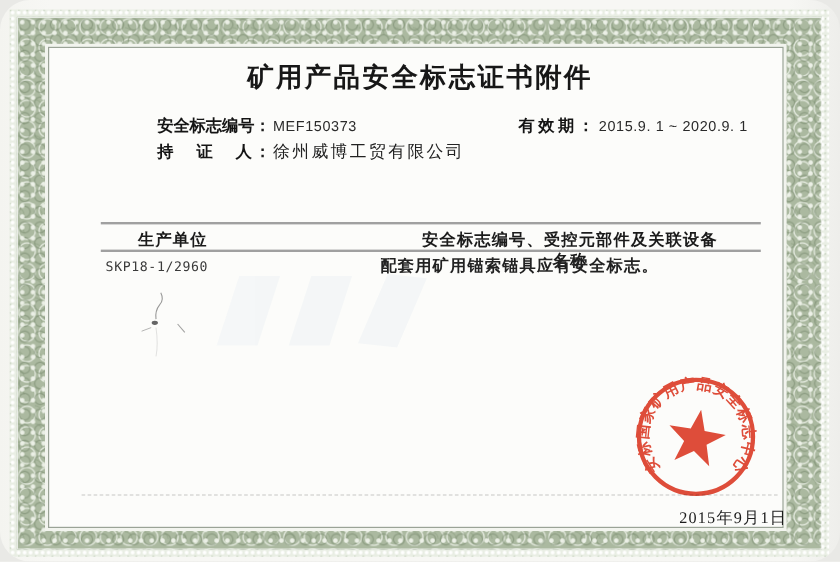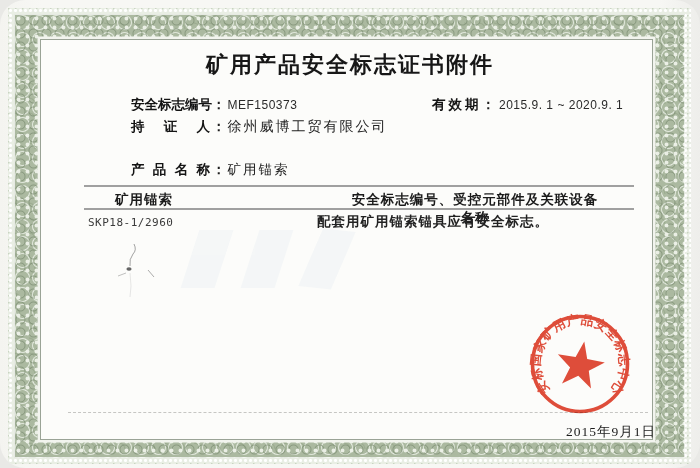--- a/index.html
+++ b/index.html
@@ -96,26 +96,23 @@
 
     <div class="validity-row">
       <span class="vlabel">有效期</span><span class="colon">：</span><span class="value-mono">2015.9. 1 ~ 2020.9. 1</span>
     </div>
 
     <div class="field-row" style="top:118px">
       <span class="jlabel">持证人</span><span class="colon">：</span><span class="value-cjk">徐州威博工贸有限公司</span>
     </div>
 
 
-    <div class="field-row" style="top:161px">
-      <span class="jlabel">产品名称</span><span class="colon">：</span><span class="value-cjk" style="font-size:13.5px">矿用锚索</span>
-    </div>
 
     <div class="hline" style="top:185px"></div>
-    <div class="th" style="left:84px;top:191px;width:120px;">矿用锚索</div>
+    <div class="th" style="left:84px;top:191px;width:120px;">生产单位</div>
     <div class="th" style="left:350px;top:191px;width:250px;">安全标志编号、受控元部件及关联设备名称</div>
     <div class="hline" style="top:208px"></div>
     <div class="td-model">SKP18-1/2960</div>
     <div class="td-comp">配套用矿用锚索锚具应有安全标志。</div>
 
     <svg class="ink-marks" viewBox="0 0 60 60">
       <path d="M24,4 q3,6 -1,10 q-4,5 -3,12" fill="none" stroke="#555" stroke-width="0.9" opacity="0.6"></path>
       <ellipse cx="19" cy="29" rx="2.6" ry="1.8" fill="#333" opacity="0.75"></ellipse>
       <path d="M8,36 l8,-3" fill="none" stroke="#666" stroke-width="0.8" opacity="0.5"></path>
       <path d="M38,30 l6,7" fill="none" stroke="#555" stroke-width="0.9" opacity="0.55"></path>

